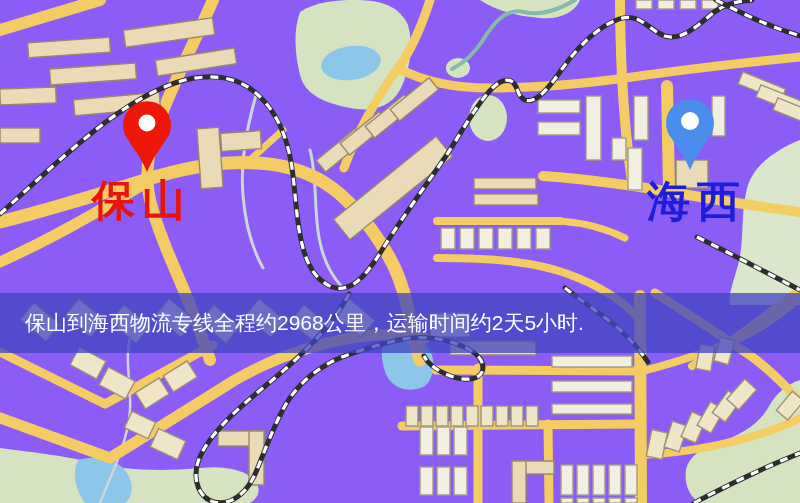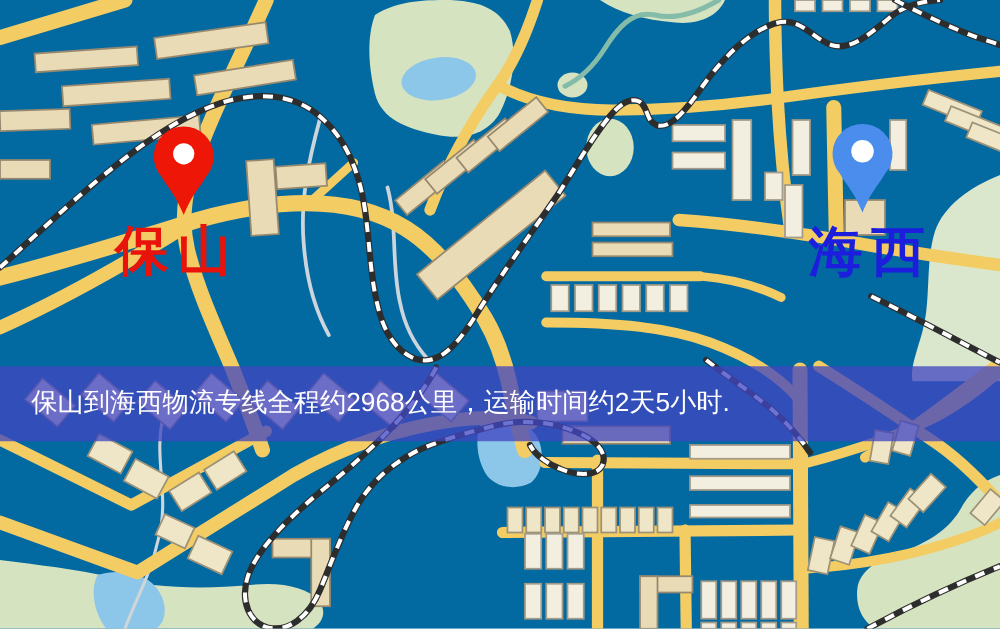--- a/index.html
+++ b/index.html
@@ -1,16 +1,16 @@
 <!DOCTYPE html>
 <html><head>
 <meta charset="utf-8">
 <style>
   html,body{margin:0;padding:0;background:#ffffff;font-family:"Liberation Sans",sans-serif;}
-  .stage{position:relative;width:800px;height:503px;overflow:hidden;background:#0369a1;}
+  .stage{position:relative;width:800px;height:503px;overflow:hidden;background:#8b5cf6;}
   .stage svg{position:absolute;left:0;top:0;display:block;}
   .road{fill:none;stroke:#f3cc63;stroke-linecap:round;stroke-linejoin:round;}
   .stream{fill:none;stroke-linecap:round;}
   .rail-base{fill:none;stroke:#2d2d2d;stroke-width:5;stroke-linecap:round;}
   .rail-dash{fill:none;stroke:#ffffff;stroke-width:3.2;stroke-dasharray:8 8;stroke-linecap:butt;}
   .b-tan{fill:#e9dbb5;stroke:#97896f;stroke-width:1.4;}
   .b-pale{fill:#f2eee0;stroke:#a39a88;stroke-width:1.4;}
   .b-lt{fill:#efe6c8;stroke:#9c9278;stroke-width:1.4;}
   .b-ghost{fill:#f0ead8;stroke:#9a9080;stroke-width:1.3;}
   .pin-label{font-weight:bold;font-size:43px;letter-spacing:7px;}

